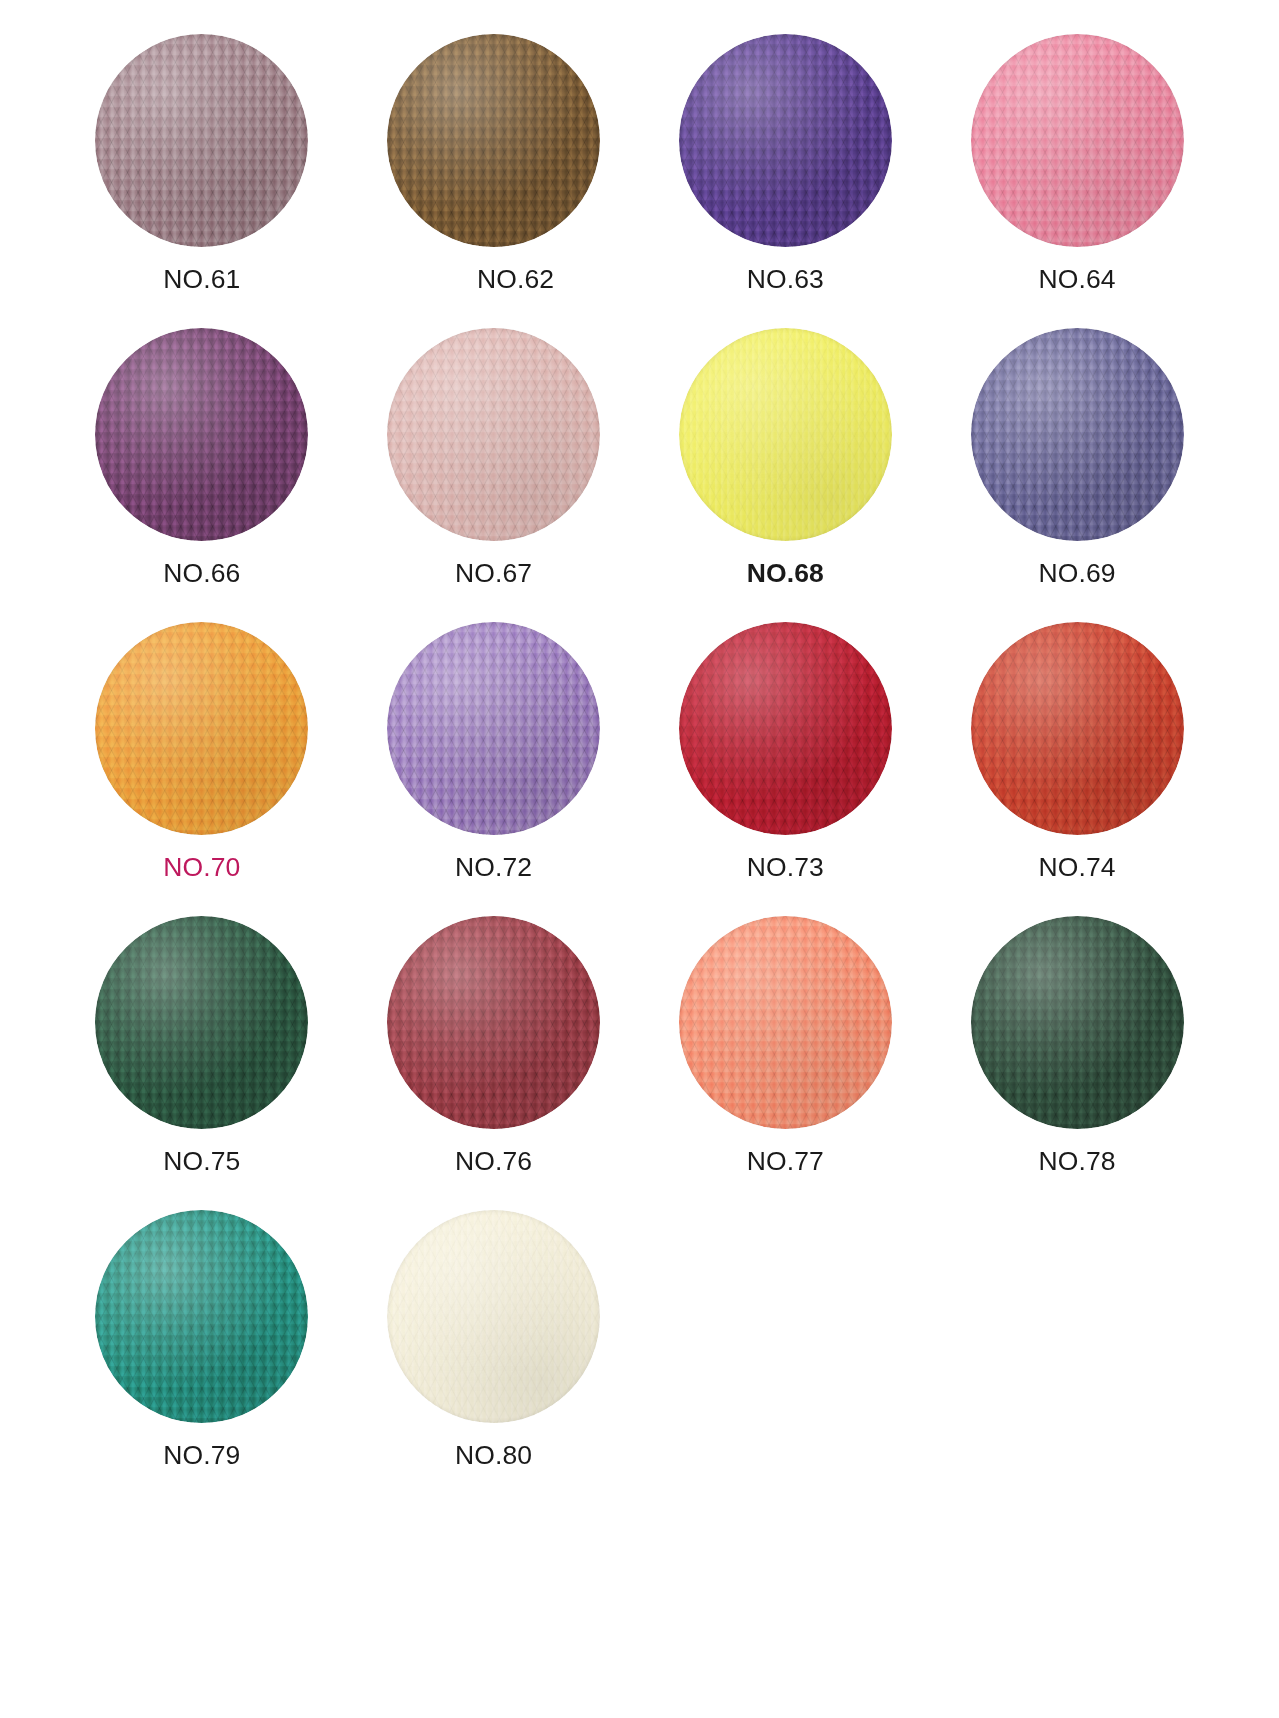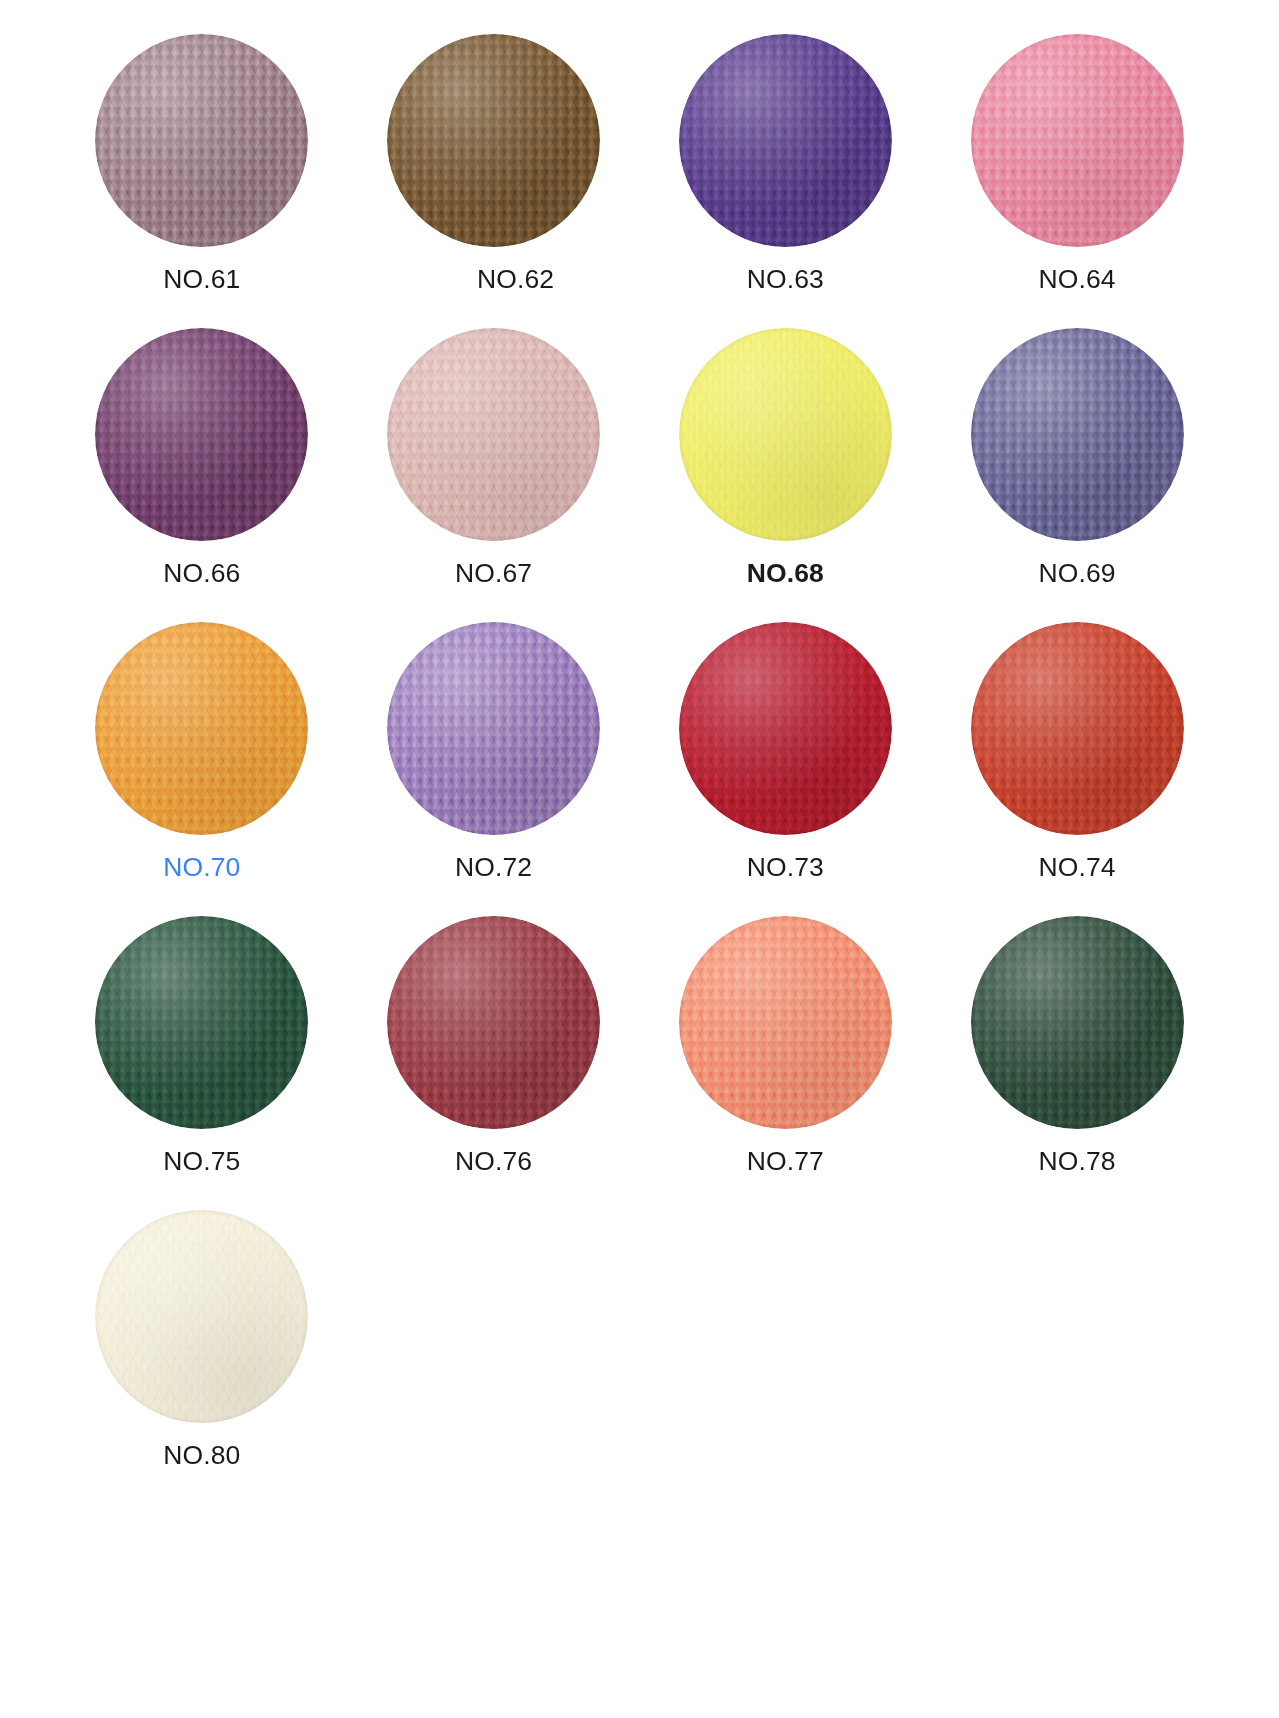--- a/index.html
+++ b/index.html
@@ -273,21 +273,21 @@
       </div>
       <div class="swatch-cell">
         <div class="swatch-disc light">
           <div class="disc-base" style="background-color: rgb(242, 162, 60);"></div>
           <div class="knit-wales"></div>
           <div class="knit-vees"></div>
           <div class="knit-rows"></div>
           <div class="disc-shade"></div>
           <div class="disc-edge"></div>
         </div>
-        <div class="swatch-label" style="color: #3b82f6;">NO.70</div>
+        <div class="swatch-label" style="color: #be185d;">NO.70</div>
       </div>
       <div class="swatch-cell">
         <div class="swatch-disc">
           <div class="disc-base" style="background-color: rgb(161, 130, 196);"></div>
           <div class="knit-wales"></div>
           <div class="knit-vees"></div>
           <div class="knit-rows"></div>
           <div class="disc-shade"></div>
           <div class="disc-edge"></div>
         </div>
@@ -353,20 +353,31 @@
           <div class="disc-base" style="background-color: rgb(50, 81, 63);"></div>
           <div class="knit-wales"></div>
           <div class="knit-vees"></div>
           <div class="knit-rows"></div>
           <div class="disc-shade"></div>
           <div class="disc-edge"></div>
         </div>
         <div class="swatch-label" style="color: rgb(26, 26, 26);">NO.78</div>
       </div>
       <div class="swatch-cell">
+        <div class="swatch-disc">
+          <div class="disc-base" style="background-color: rgb(39, 145, 128);"></div>
+          <div class="knit-wales"></div>
+          <div class="knit-vees"></div>
+          <div class="knit-rows"></div>
+          <div class="disc-shade"></div>
+          <div class="disc-edge"></div>
+        </div>
+        <div class="swatch-label" style="color: rgb(26, 26, 26);">NO.79</div>
+      </div>
+      <div class="swatch-cell">
         <div class="swatch-disc light rib">
           <div class="disc-base" style="background-color: rgb(247, 242, 220);"></div>
           <div class="knit-wales"></div>
           <div class="knit-vees"></div>
           <div class="knit-rows"></div>
           <div class="disc-shade"></div>
           <div class="disc-edge"></div>
         </div>
         <div class="swatch-label" style="color: rgb(26, 26, 26);">NO.80</div>
       </div>

